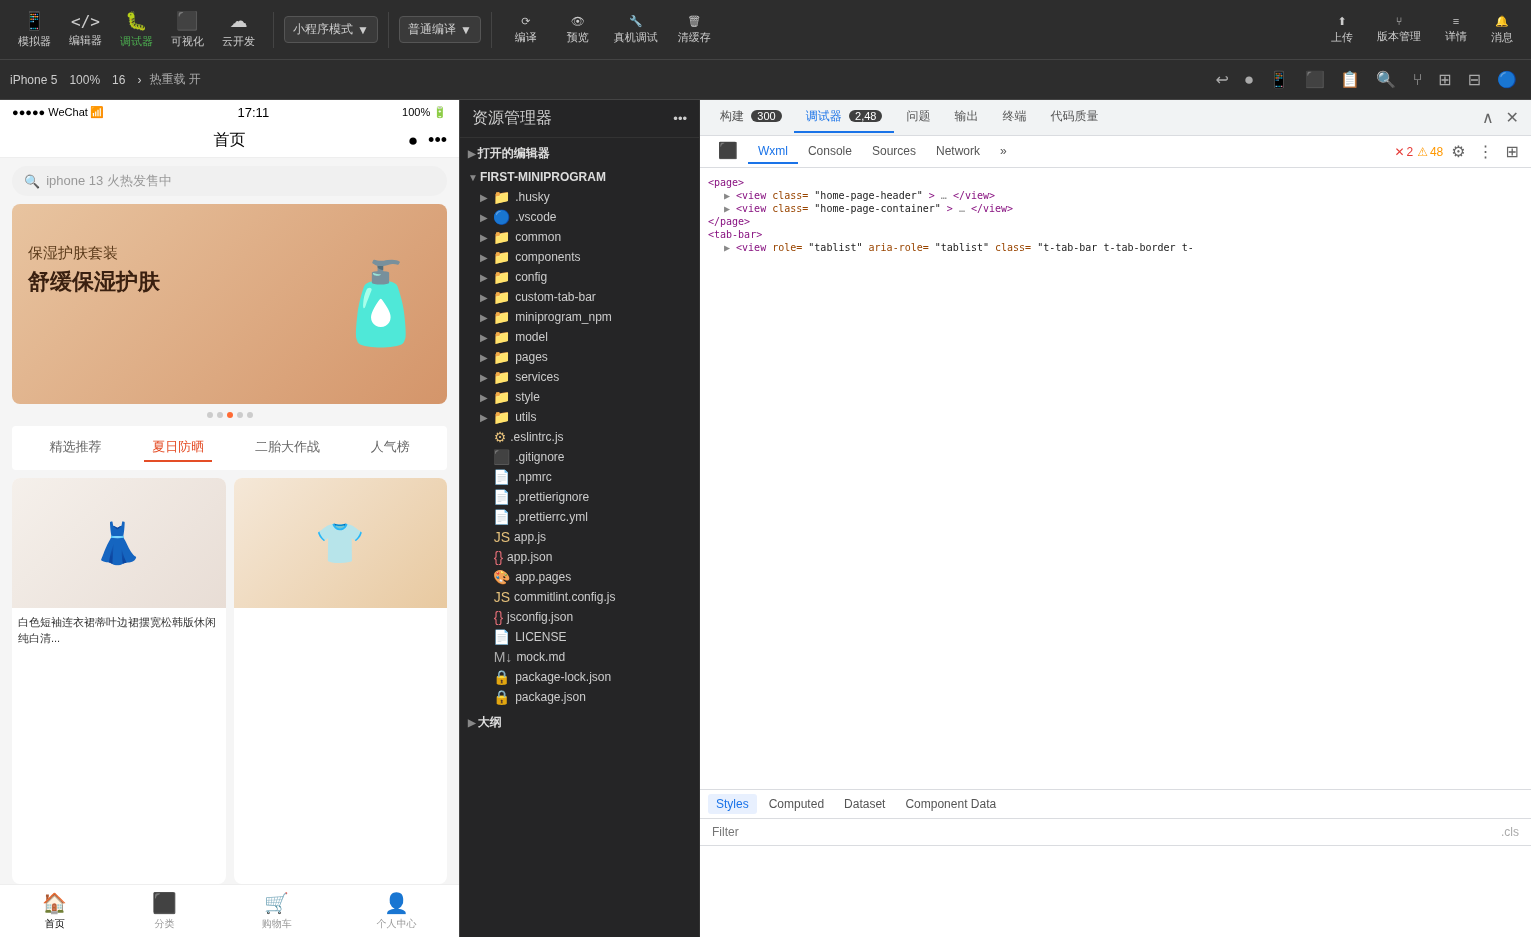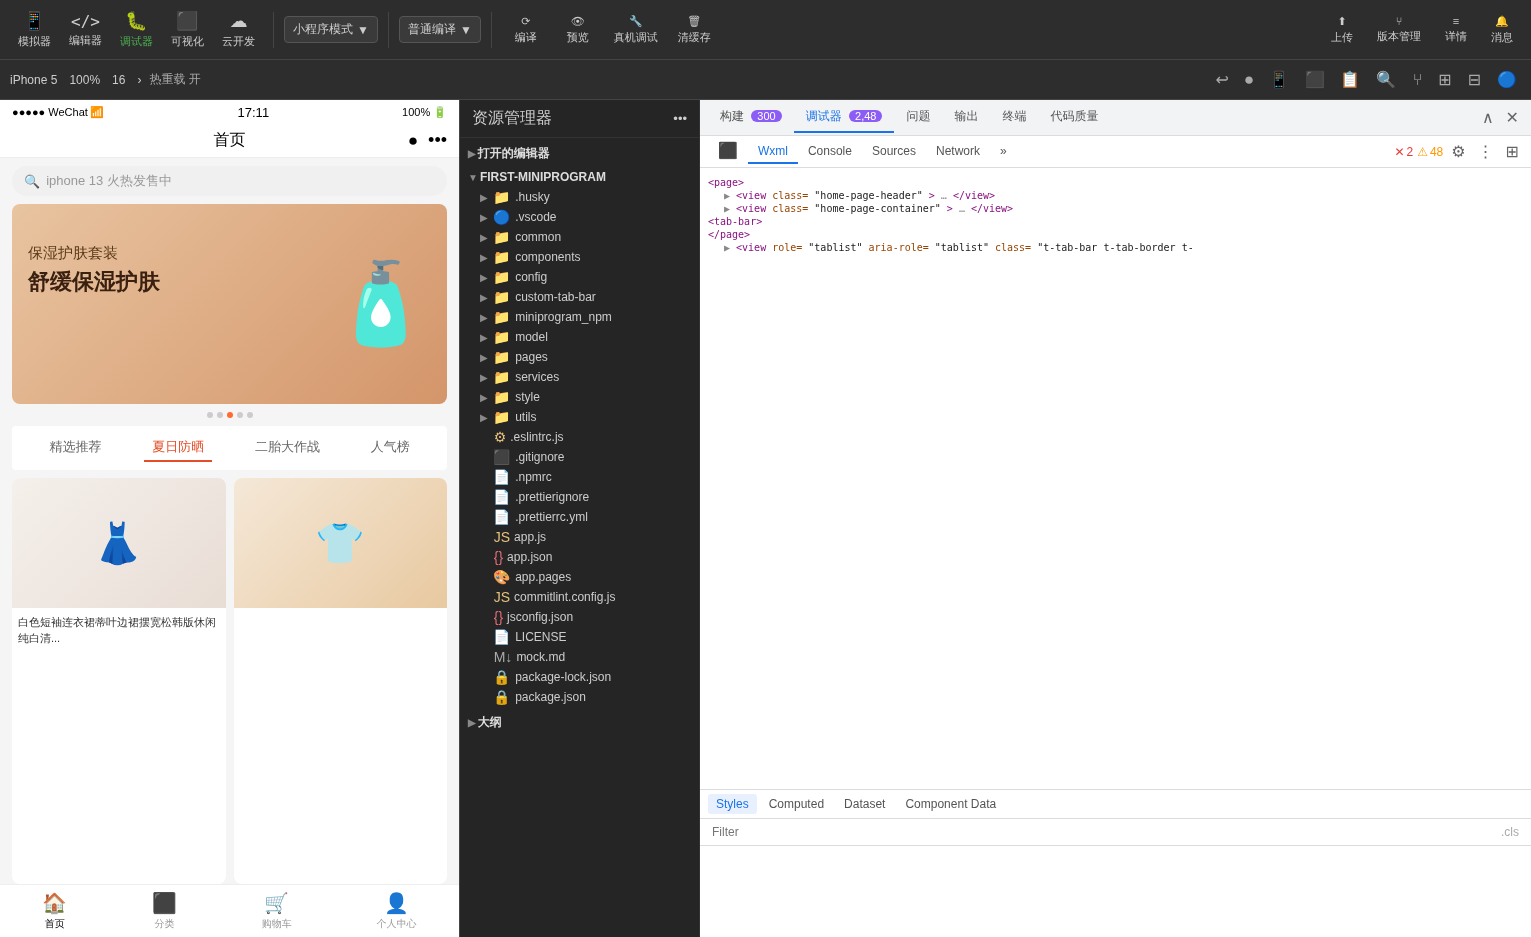--- a/index.html
+++ b/index.html
@@ -74,21 +74,21 @@
     .tree-item { display: flex; align-items: center; padding: 2px 8px 2px 20px; cursor: pointer; color: #ccc; font-size: 12px; gap: 4px; }
     .tree-arrow { font-size: 10px; margin-right: 2px; color: #888; }
     .tree-icon { font-size: 14px; }
     .file-icon-folder { color: #dcb67a; }
 
     
     .devtools-panel { flex: 1; background: #fff; display: flex; flex-direction: column; overflow: hidden; }
     .devtools-tabs-row { display: flex; align-items: center; background: #f1f3f4; border-bottom: 1px solid #dadce0; height: 36px; padding: 0 8px; }
     .devtools-tab { padding: 6px 12px; font-size: 12px; color: #555; cursor: pointer; border-bottom: 2px solid transparent; }
     .devtools-tab.active { color: #1a73e8; border-bottom: 2px solid #1a73e8; }
-    .devtools-badge { background: #8b5cf6; color: #fff; border-radius: 10px; padding: 0 6px; font-size: 11px; margin-left: 4px; }
+    .devtools-badge { background: #404040; color: #fff; border-radius: 10px; padding: 0 6px; font-size: 11px; margin-left: 4px; }
     .devtools-tab-secondary { display: flex; align-items: center; background: #fff; border-bottom: 1px solid #dadce0; height: 32px; padding: 0 8px; }
     .devtools-tab-sec-item { padding: 4px 10px; font-size: 12px; color: #555; cursor: pointer; border-bottom: 2px solid transparent; }
     .devtools-tab-sec-item.active { color: #1a73e8; border-bottom: 2px solid #1a73e8; }
     .dom-tree { flex: 1; padding: 8px; font-family: 'Consolas', monospace; font-size: 10px; overflow-y: auto; color: #1a1a1a; background: #fff; }
     .dom-line { padding: 1px 0; }
     .dom-tag { color: #881280; }
     .dom-attr-name { color: #994500; }
     .dom-attr-val { color: #1a1a1a; }
     .dom-arrow { color: #888; cursor: pointer; }
     .dom-expand { color: #888; }
@@ -514,24 +514,24 @@
       <div class="dom-line" style="padding-left:16px;">
         <span class="dom-arrow">▶</span>
         <span class="dom-tag">&lt;view </span>
         <span class="dom-attr-name">class=</span>
         <span class="dom-attr-val">"home-page-container"</span>
         <span class="dom-tag">&gt;</span>
         <span class="dom-expand">…</span>
         <span class="dom-tag">&lt;/view&gt;</span>
       </div>
       <div class="dom-line">
+        <span class="dom-tag">&lt;/page&gt;</span>
+      </div>
+      <div class="dom-line">
         <span class="dom-tag">&lt;tab-bar&gt;</span>
-      </div>
-      <div class="dom-line">
-        <span class="dom-tag">&lt;/page&gt;</span>
       </div>
       <div class="dom-line" style="padding-left:16px;">
         <span class="dom-arrow">▶</span>
         <span class="dom-tag">&lt;view </span>
         <span class="dom-attr-name">role=</span>
         <span class="dom-attr-val">"tablist" </span>
         <span class="dom-attr-name">aria-role=</span>
         <span class="dom-attr-val">"tablist" </span>
         <span class="dom-attr-name">class=</span>
         <span class="dom-attr-val">"t-tab-bar t-tab-border t-</span>

